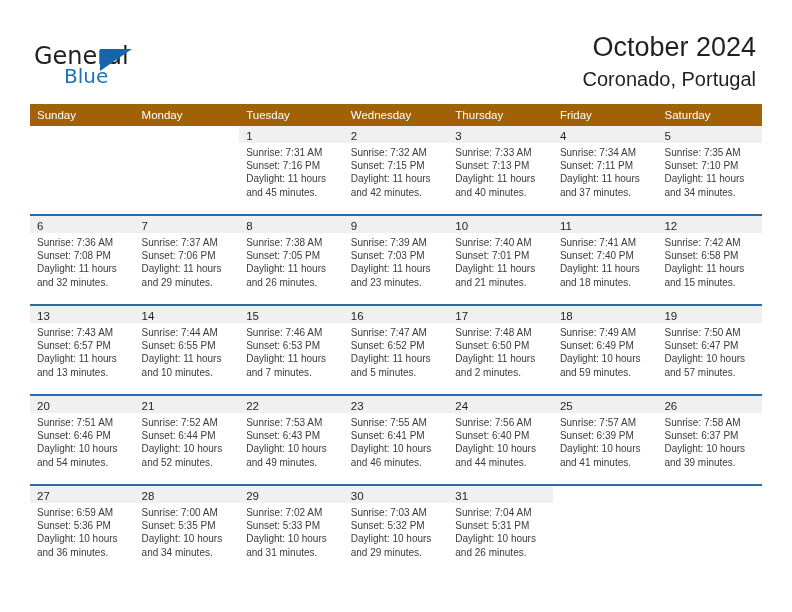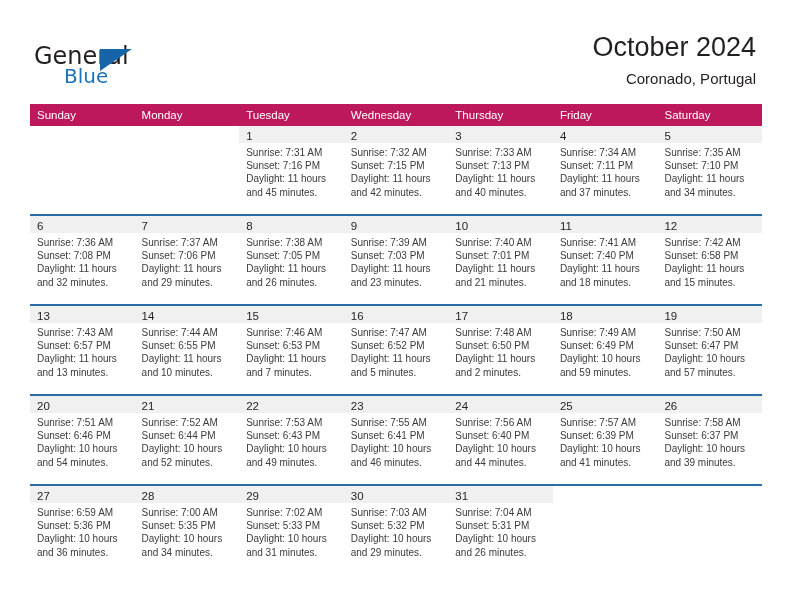--- a/index.html
+++ b/index.html
@@ -75,37 +75,37 @@
   }
   .cal-title {
     font-size: 27px;
     font-weight: 400;
     color: #231f20;
     line-height: 32px;
     white-space: nowrap;
   }
   .cal-subtitle {
     margin-top: 7px;
-    font-size: 15px;
+    font-size: 20px;
     font-weight: 400;
     color: #231f20;
     line-height: 18px;
     white-space: nowrap;
   }
 
   
   .calendar {
     position: absolute;
     left: 30px;
     top: 104px;
     width: 732px;
   }
   .dow-row {
     display: flex;
-    background: #be185d;
+    background: #a16207;
     height: 22px;
   }
   .dow {
     flex: 1 1 0;
     color: #ffffff;
     font-size: 11.5px;
     line-height: 22px;
     padding-left: 7px;
     box-sizing: border-box;
     white-space: nowrap;

